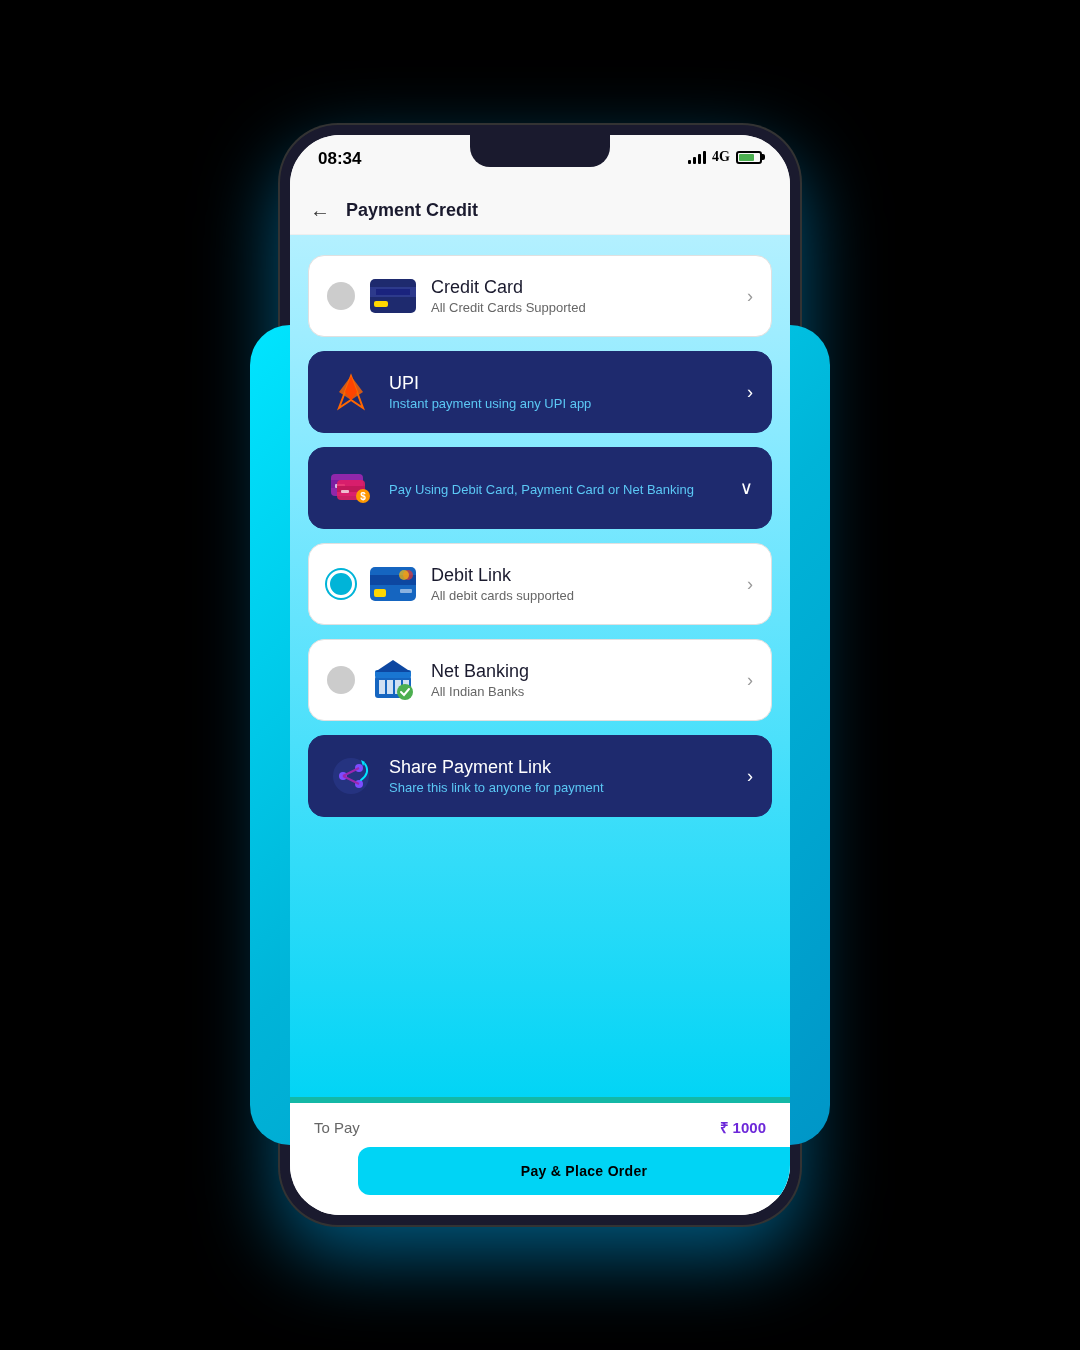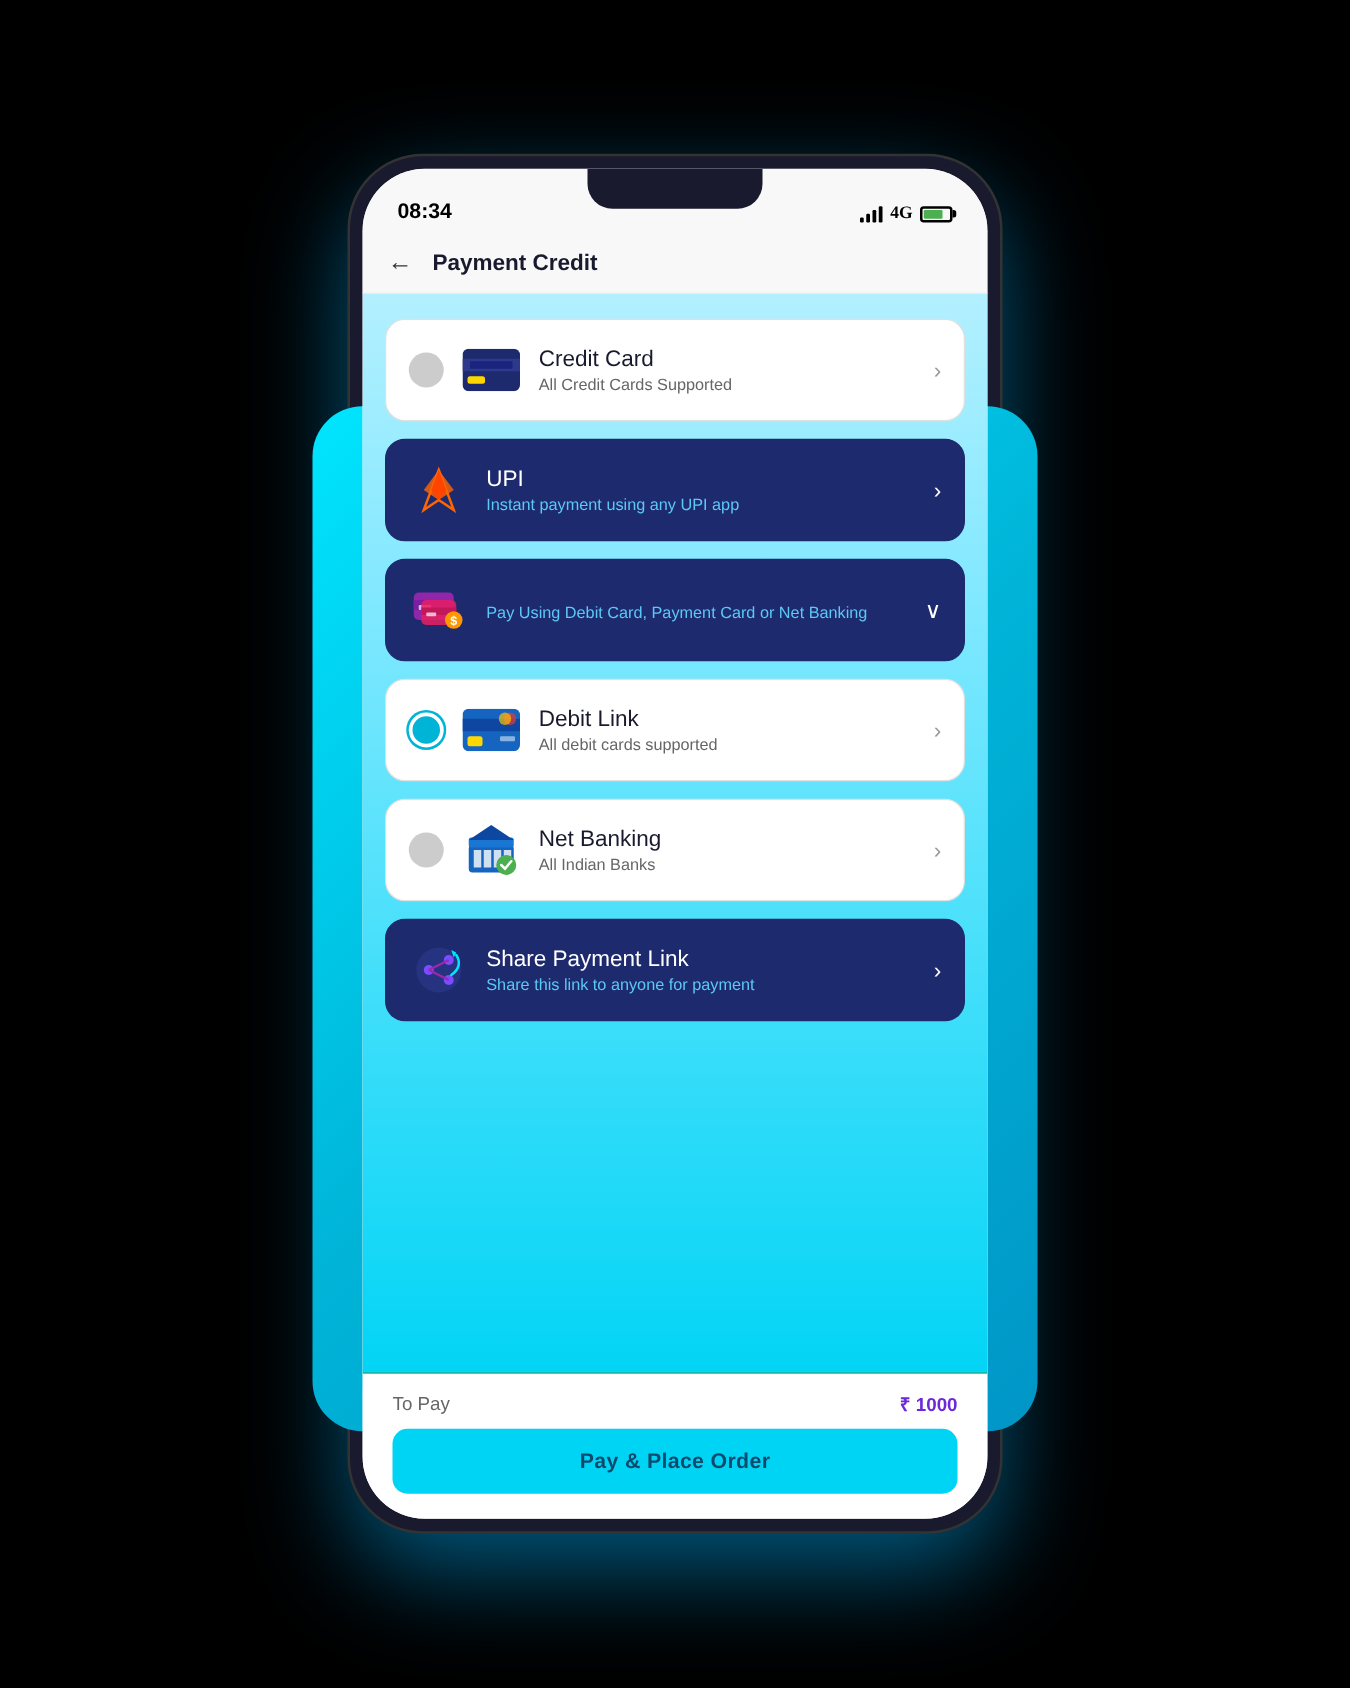--- a/index.html
+++ b/index.html
@@ -57,21 +57,21 @@
       overflow: hidden;
       z-index: 2;
     }
 
     
     .status-bar {
       background: #f8f8f8;
       padding: 14px 28px 8px;
       display: flex;
       justify-content: space-between;
-      align-items: flex-end;
+      align-items: flex-start;
       height: 52px;
     }
 
     .status-time {
       font-size: 17px;
       font-weight: 600;
       color: #000;
     }
 
     .status-icons {
@@ -274,28 +274,29 @@
 
     .to-pay-amount {
       font-size: 15px;
       font-weight: 700;
       color: #6d28d9;
     }
 
     .pay-button {
       width: 100%;
       background: #00d4f5;
-      color: #0c4a6e;
+      color: #000000;
       border: none;
       border-radius: 12px;
       padding: 16px;
-      font-size: 17px;
+      font-size: 14px;
       font-weight: 700;
       cursor: pointer;
       letter-spacing: 0.3px;
+      margin-left: 44px;
     }
 
     
     .debit-card-svg {
       width: 46px;
       height: 34px;
     }
   </style>
 </head>
 <body>
@@ -440,21 +441,21 @@
         </div>
         <div class="payment-info">
           <div class="payment-title">Share Payment Link</div>
           <div class="payment-subtitle">Share this link to anyone for payment</div>
         </div>
         <span class="chevron">›</span>
       </div>
 
     </div>
 
-    <div style="position:absolute; bottom:0; left:0; right:0; background:#fff; padding: 14px 24px 20px; border-top: 2px solid #14b8a6;">
+    <div style="position:absolute; bottom:0; left:0; right:0; background:#fff; padding: 14px 24px 20px; border-top: 6px solid #14b8a6;">
       <div class="to-pay-row">
         <span class="to-pay-label">To Pay</span>
         <span class="to-pay-amount">₹ 1000</span>
       </div>
       <button class="pay-button">Pay &amp; Place Order</button>
     </div>
 
   </div>
 </div>
 

